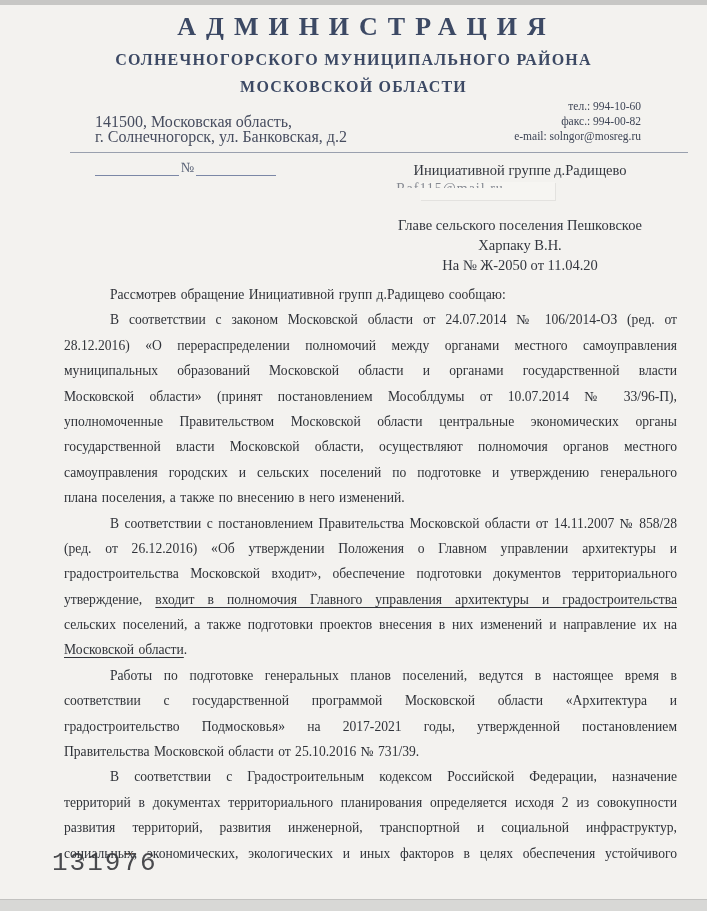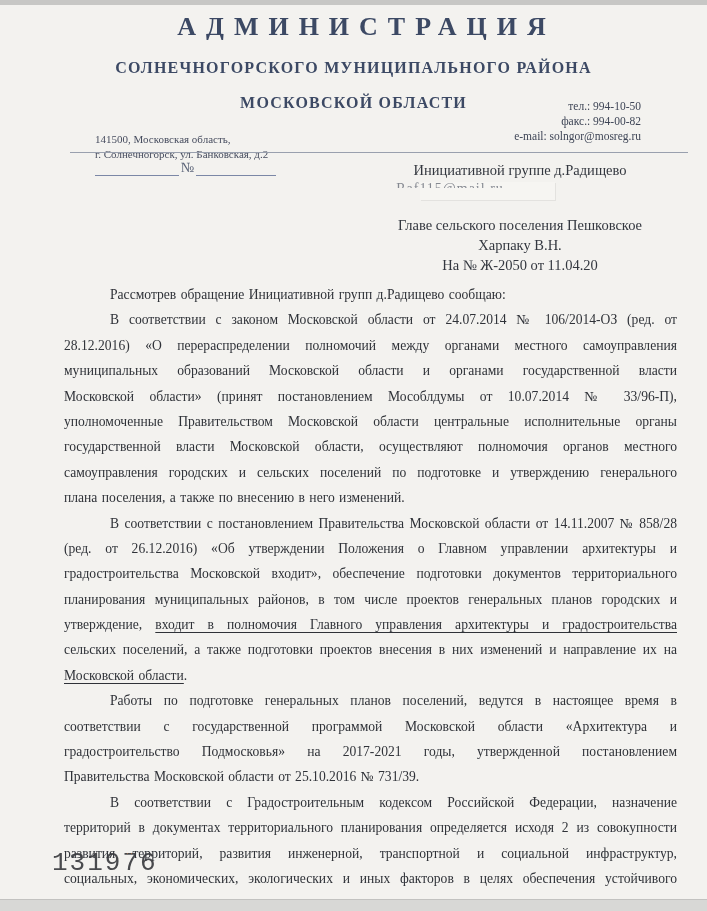--- a/index.html
+++ b/index.html
@@ -22,26 +22,26 @@
     position: absolute; left: 0; top: 899px; width: 707px; height: 12px;
     background: #d8d8d6; border-top: 1px solid #c2c2c0;
   }
   
   .letterhead { position: absolute; left: 0; top: 12px; width: 707px; text-align: center; color: #3c4964; }
   .lh-title {
     font-size: 26px; font-weight: bold; letter-spacing: 10px;
     padding-left: 26px; 
   }
   .lh-sub {
-    font-size: 16px; font-weight: bold; letter-spacing: 1.2px; margin-top: 17px;
+    font-size: 16px; font-weight: bold; letter-spacing: 1.2px; margin-top: 9px;
   }
   
   .sender-address {
-    position: absolute; left: 95px; top: 132px;
-    font-size: 11px; line-height: 15px; color: #474d5f;
+    position: absolute; left: 95px; top: 114px;
+    font-size: 16px; line-height: 15px; color: #474d5f;
   }
   .contact-block {
     position: absolute; right: 66px; top: 99px;
     font-size: 11.5px; line-height: 15px; color: #3e4556; text-align: right;
   }
   .divider-line {
     position: absolute; left: 70px; top: 152px; width: 618px; height: 0;
     border-top: 1px solid #99a0ae;
   }
   
@@ -106,21 +106,21 @@
     <div class="lh-sub">СОЛНЕЧНОГОРСКОГО МУНИЦИПАЛЬНОГО РАЙОНА</div>
     <div class="lh-sub">МОСКОВСКОЙ ОБЛАСТИ</div>
   </div>
 
   <div class="sender-address">
     <div>141500, Московская область,</div>
     <div>г. Солнечногорск, ул. Банковская, д.2</div>
   </div>
 
   <div class="contact-block">
-    <div>тел.: 994-10-50</div>
+    <div>тел.: 994-10-60</div>
     <div>факс.: 994-00-82</div>
     <div>e-mail: solngor@mosreg.ru</div>
   </div>
 
   <div class="divider-line"></div>
 
   <div class="ref-row">
     <span class="ref-underline-1"></span><span class="ref-nosign">№</span><span class="ref-underline-2"></span>
   </div>
 
@@ -134,28 +134,27 @@
       <div>На № Ж-2050 от 11.04.20</div>
     </div>
   </div>
 
   <div class="letter-body" id="letter-body">
       <div class="body-line line-left line-indent"><span>Рассмотрев обращение Инициативной групп д.Радищево сообщаю:</span></div>
       <div class="body-line line-indent"><span>В соответствии с законом Московской области от 24.07.2014 № 106/2014-ОЗ (ред. от</span></div>
       <div class="body-line"><span>28.12.2016) «О перераспределении полномочий между органами местного самоуправления</span></div>
       <div class="body-line"><span>муниципальных образований Московской области и органами государственной власти</span></div>
       <div class="body-line"><span>Московской области» (принят постановлением Мособлдумы от 10.07.2014 № 33/96-П),</span></div>
-      <div class="body-line"><span>уполномоченные Правительством Московской области центральные исполнительные органы</span></div>
+      <div class="body-line"><span>уполномоченные Правительством Московской области центральные экономических органы</span></div>
       <div class="body-line"><span>государственной власти Московской области, осуществляют полномочия органов местного</span></div>
       <div class="body-line"><span>самоуправления городских и сельских поселений по подготовке и утверждению генерального</span></div>
       <div class="body-line line-left"><span>плана поселения, а также по внесению в него изменений.</span></div>
       <div class="body-line line-indent"><span>В соответствии с постановлением Правительства Московской области от 14.11.2007 № 858/28</span></div>
       <div class="body-line"><span>(ред. от 26.12.2016) «Об утверждении Положения о Главном управлении архитектуры и</span></div>
       <div class="body-line"><span>градостроительства Московской входит», обеспечение подготовки документов территориального</span></div>
-      <div class="body-line"><span>планирования муниципальных районов, в том числе проектов генеральных планов городских и</span></div>
       <div class="body-line"><span>утверждение, </span><span class="u">входит в полномочия Главного управления архитектуры и градостроительства</span></div>
       <div class="body-line"><span>сельских поселений, а также подготовки проектов внесения в них изменений и направление их на</span></div>
       <div class="body-line line-left"><span class="u">Московской области</span><span>.</span></div>
       <div class="body-line line-indent"><span>Работы по подготовке генеральных планов поселений, ведутся в настоящее время в</span></div>
       <div class="body-line"><span>соответствии с государственной программой Московской области «Архитектура и</span></div>
       <div class="body-line"><span>градостроительство Подмосковья» на 2017-2021 годы, утвержденной постановлением</span></div>
       <div class="body-line line-left"><span>Правительства Московской области от 25.10.2016 № 731/39.</span></div>
       <div class="body-line line-indent"><span>В соответствии с Градостроительным кодексом Российской Федерации, назначение</span></div>
       <div class="body-line"><span>территорий в документах территориального планирования определяется исходя 2 из совокупности</span></div>
       <div class="body-line"><span>развития территорий, развития инженерной, транспортной и социальной инфраструктур,</span></div>

